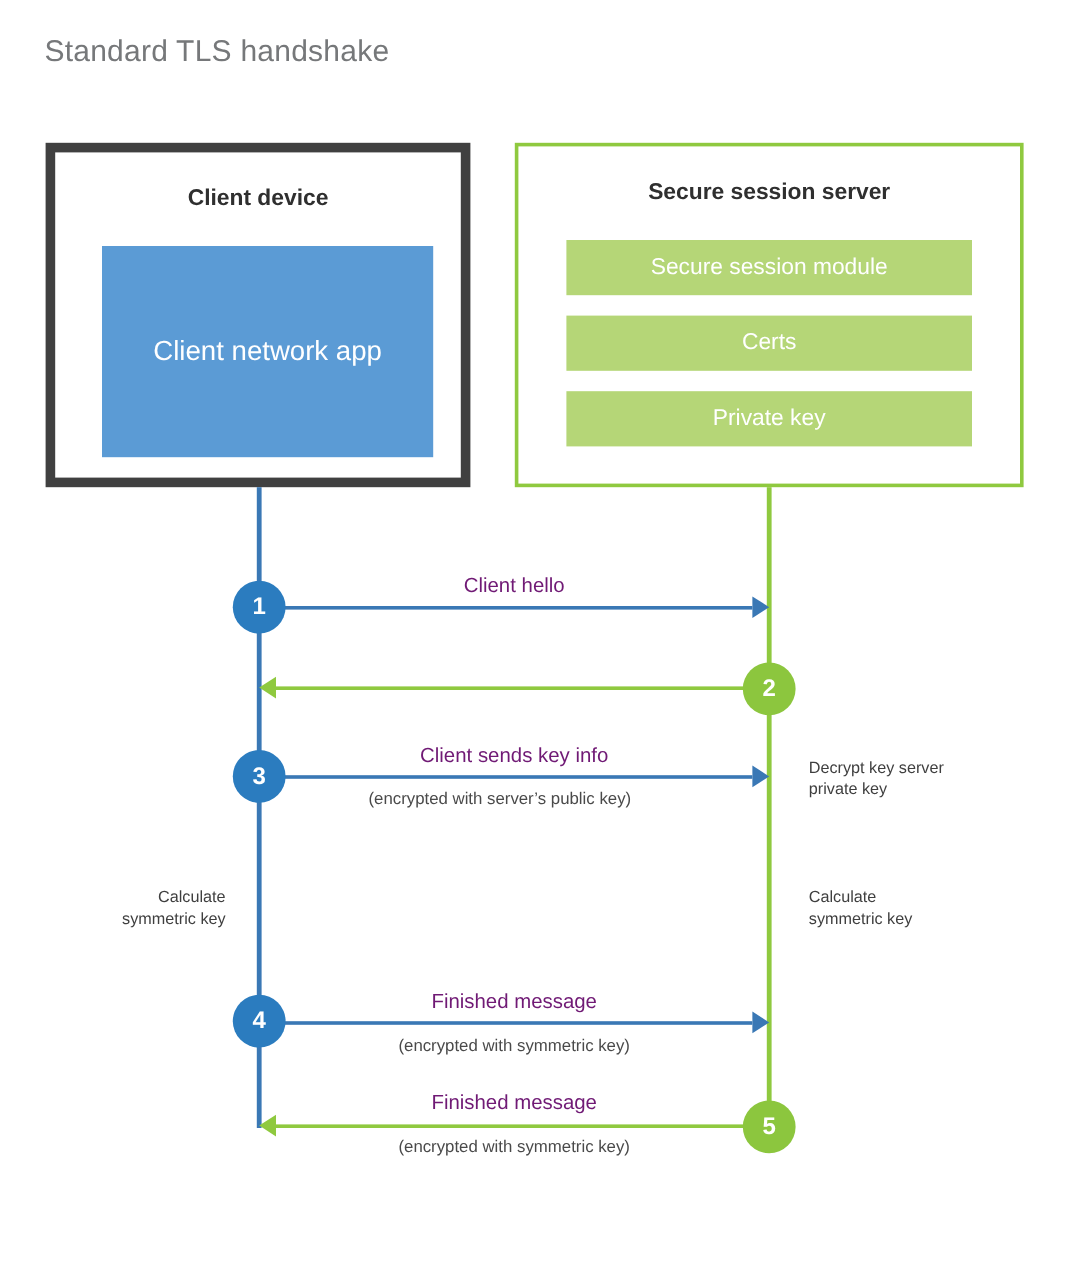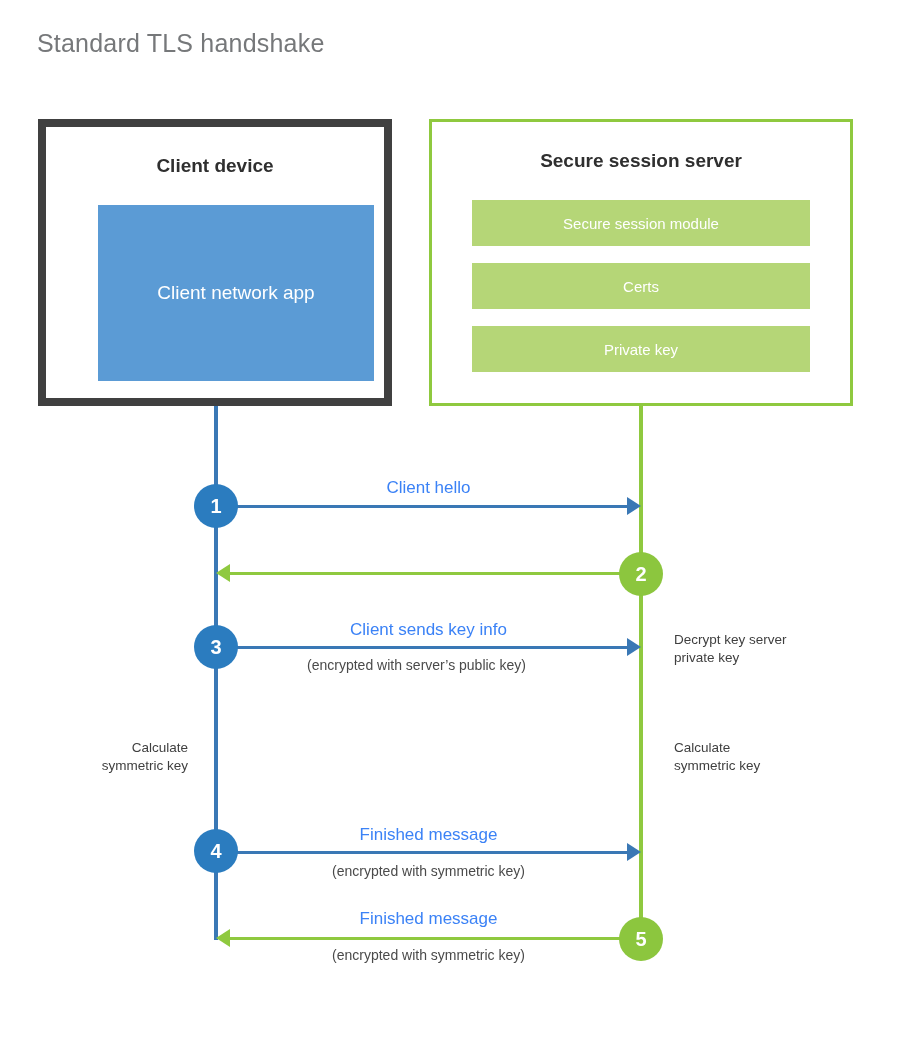--- a/index.html
+++ b/index.html
@@ -68,38 +68,37 @@
 
   
   .client-component {
     position: absolute;
     left: 39px;
     top: 78px;
     width: 276px;
     height: 176px;
     background: #5b9bd5;
     color: #ffffff;
-    font-size: 19px;
+    font-size: 23px;
     display: flex;
     align-items: center;
     justify-content: center;
     text-align: center;
     line-height: 1.35;
-    margin-left: 13px;
   }
 
   
   .server-bar {
     position: absolute;
     left: 40px;
     width: 338px;
     height: 46px;
     background: #b5d677;
     color: #ffffff;
-    font-size: 15px;
+    font-size: 19px;
     display: flex;
     align-items: center;
     justify-content: center;
     text-align: center;
   }
   .server-bar.b0 { top: 78px; }
   .server-bar.b1 { top: 141px; }
   .server-bar.b2 { top: 204px; }
 
   
@@ -153,21 +152,21 @@
     line-height: 1;
   }
   .step-circle.blue  { background: #2b7cbf; }
   .step-circle.green { background: #8cc63e; }
 
   
   .msg-label {
     position: absolute;
     text-align: center;
     font-size: 17px;
-    color: #3b82f6;
+    color: #701a75;
     white-space: nowrap;
   }
   .msg-sub {
     position: absolute;
     text-align: center;
     font-size: 14px;
     color: #4a4a4a;
     white-space: nowrap;
   }
 

